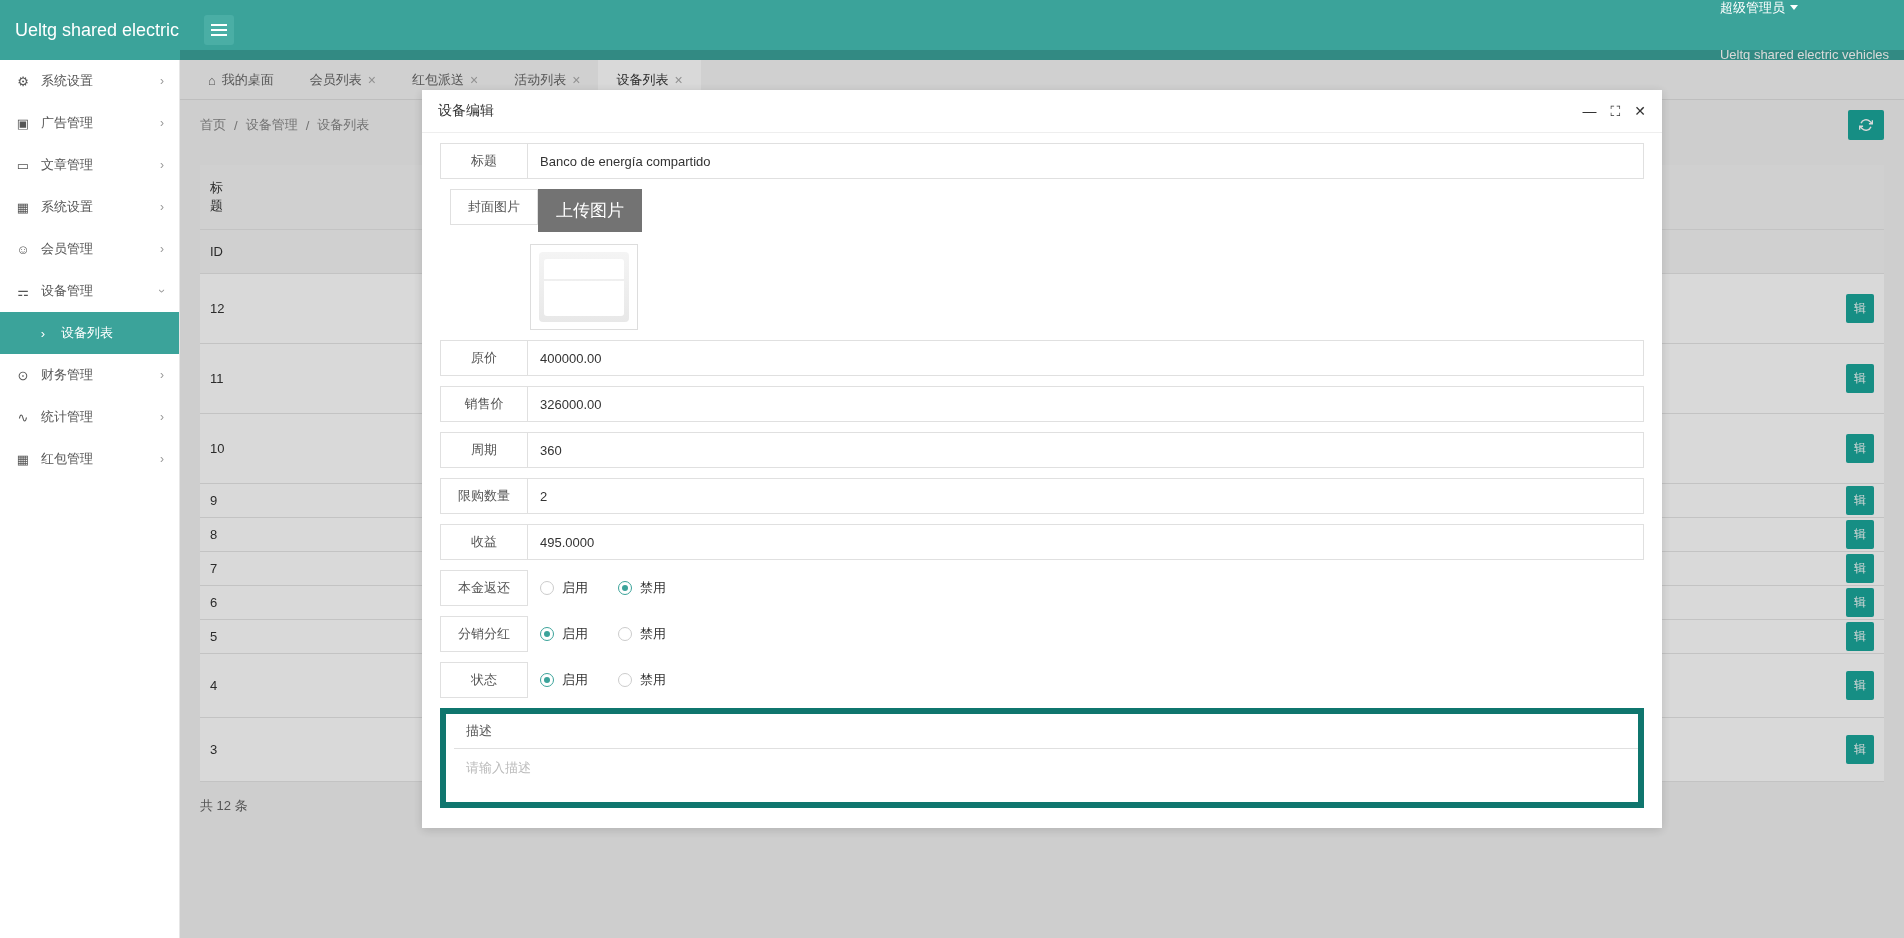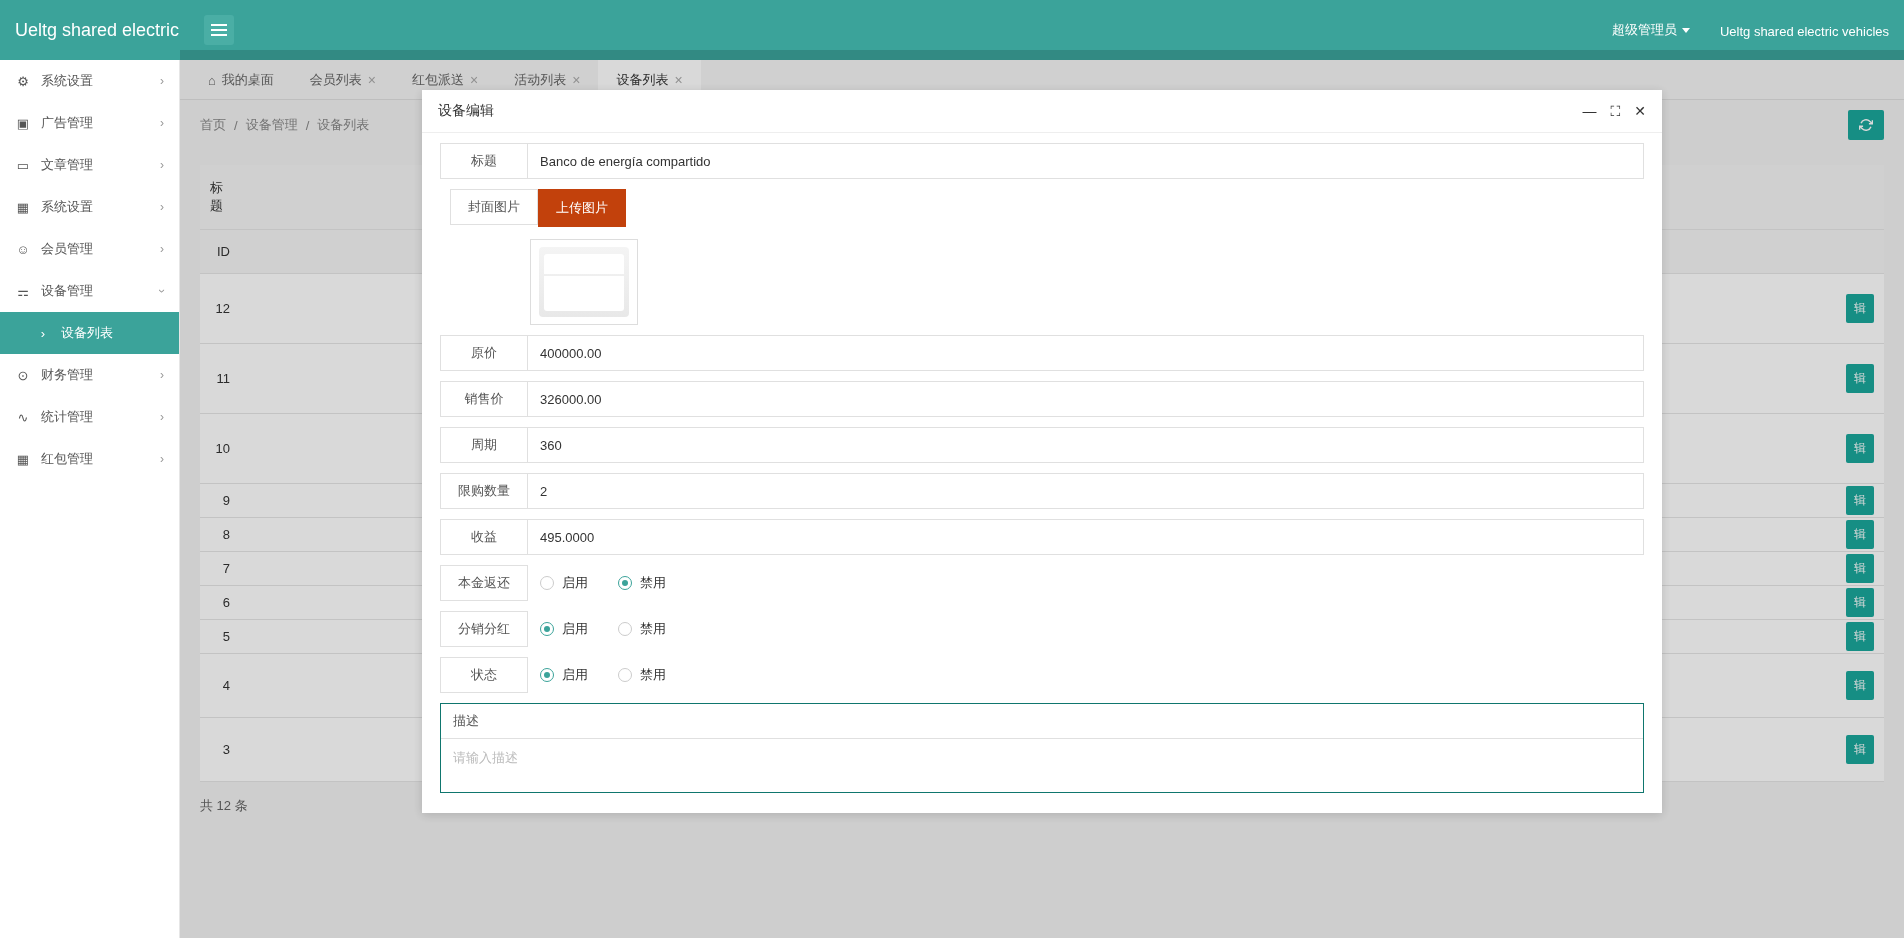--- a/index.html
+++ b/index.html
@@ -1,21 +1,21 @@
 <!DOCTYPE html>
 <html><head>
 <meta charset="utf-8">
 <style>
 * { box-sizing: border-box; margin: 0; padding: 0; }
 body { font-family: "Microsoft YaHei", Arial, sans-serif; font-size: 13px; color: #333; background: #f2f2f2; overflow: hidden; }
 .header { height: 60px; background: #3ba39a; color: #fff; display: flex; align-items: center; padding: 0 15px; }
 .header-title { font-size: 18px; font-weight: 400; }
 .menu-toggle { width: 30px; height: 30px; background: #4aaea5; border-radius: 3px; margin-left: 25px; display: flex; align-items: center; justify-content: center; cursor: pointer; }
 .menu-toggle svg { width: 16px; height: 12px; }
-.header-right { margin-left: auto; display: flex; align-items: flex-end; gap: 30px; font-size: 13px; }
+.header-right { margin-left: auto; display: flex; align-items: flex-start; gap: 30px; font-size: 13px; flex-direction: column; }
 .header-user { display: flex; align-items: center; gap: 5px; cursor: pointer; }
 .triangle-down { width: 0; height: 0; border-left: 4px solid transparent; border-right: 4px solid transparent; border-top: 5px solid #fff; }
 .container { display: flex; height: calc(100vh - 50px); }
 .sidebar { width: 180px; background: #fff; border-right: 1px solid #e6e6e6; overflow-y: auto; }
 .sidebar-item { display: flex; align-items: center; padding: 12px 15px; color: #555; cursor: pointer; position: relative; }
 .sidebar-item.active { background: #3ba39a; color: #fff; padding-left: 35px; }
 .sidebar-icon { width: 16px; height: 16px; margin-right: 10px; display: inline-flex; align-items: center; justify-content: center; }
 .sidebar-arrow { position: absolute; right: 15px; color: #999; font-size: 12px; }
 .main { flex: 1; display: flex; flex-direction: column; overflow: hidden; }
 .tabs { height: 40px; background: #f5f5f5; display: flex; align-items: flex-end; border-bottom: 1px solid #e0e0e0; padding-left: 10px; }
@@ -24,45 +24,45 @@
 .tab-close { color: #aaa; font-size: 14px; }
 .breadcrumb { padding: 10px 20px; color: #888; font-size: 13px; background: #f2f2f2; display: flex; align-items: center; gap: 8px; }
 .breadcrumb span { color: #888; }
 .refresh-btn { margin-left: auto; width: 36px; height: 30px; background: #1aa79c; color: #fff; border: none; border-radius: 2px; cursor: pointer; display: flex; align-items: center; justify-content: center; }
 .content { flex: 1; padding: 15px 20px; overflow: auto; }
 .table-bg { background: #fff; }
 .table-row { display: flex; border-bottom: 1px solid #e6e6e6; align-items: center; }
 .table-header { background: #f5f5f5; }
 .th, .td { padding: 14px 10px; font-size: 13px; }
 .th-title { width: 30px; }
-.th-id { width: 40px; text-align: right; }
+.th-id { width: 40px; text-align: left; }
 .action-btn { background: #1aa79c; color: #fff; border: none; padding: 6px 8px; border-radius: 2px; font-size: 12px; cursor: pointer; }
 .pagination { padding: 15px 0; color: #666; font-size: 13px; }
 .modal-overlay { position: fixed; top: 50px; left: 180px; right: 0; bottom: 0; background: rgba(0,0,0,0.15); display: flex; align-items: flex-start; justify-content: center; }
 .modal { width: 1240px; background: #fff; margin-top: 40px; max-height: calc(100vh - 110px); display: flex; flex-direction: column; box-shadow: 0 2px 10px rgba(0,0,0,0.15); }
 .modal-header { padding: 12px 16px; display: flex; align-items: center; border-bottom: 1px solid #eee; gap: 48px; }
 .modal-title { font-size: 14px; color: #333; }
 .modal-controls { margin-left: auto; display: flex; gap: 14px; }
 .modal-ctrl { cursor: pointer; color: #333; font-size: 14px; }
 .modal-body { flex: 1; overflow-y: auto; padding: 10px 18px 20px; }
 .form-row { display: flex; margin-bottom: 10px; }
 .form-label { width: 88px; min-height: 36px; background: #fff; border: 1px solid #e0e0e0; display: flex; align-items: center; justify-content: center; font-size: 13px; color: #555; }
 .form-input { flex: 1; border: 1px solid #e0e0e0; border-left: none; padding: 9px 12px; font-size: 13px; color: #333; outline: none; }
 .form-value-area { flex: 1; border: none; padding: 9px 12px; display: flex; align-items: center; gap: 30px; }
 .radio-group { display: flex; align-items: center; gap: 8px; cursor: pointer; justify-content: flex-end; }
 .radio-circle { width: 14px; height: 14px; border: 1px solid #ccc; border-radius: 50%; display: flex; align-items: center; justify-content: center; }
 .radio-circle.checked { border-color: #3ba39a; }
 .radio-circle.checked::after { content: ''; width: 6px; height: 6px; background: #3ba39a; border-radius: 50%; }
 .upload-row { display: flex; align-items: flex-start; margin-bottom: 10px; gap: 0; padding-left: 10px; }
-.upload-btn { background: #c2410c; color: #fff; border: none; padding: 10px 18px; font-size: 13px; cursor: pointer; }
+.upload-btn { background: #737373; color: #fff; border: none; padding: 10px 18px; font-size: 17px; cursor: pointer; }
 .thumb-box { width: 108px; height: 86px; border: 1px solid #ddd; margin-top: 12px; margin-left: 90px; padding: 4px; display: flex; align-items: center; justify-content: center; background: #fff; }
 .thumb-img { width: 90px; height: 70px; background: linear-gradient(#f4f4f4, #e8e8e8); border-radius: 4px; position: relative; display: flex; flex-direction: column; align-items: center; justify-content: center; }
 .thumb-img::before { content: ''; width: 80px; height: 20px; background: #fff; border-radius: 3px 3px 0 0; margin-bottom: 2px; }
 .thumb-img::after { content: ''; width: 80px; height: 35px; background: #fff; border-radius: 0 0 3px 3px; }
-.desc-box { border: 1px solid #0f766e; }
+.desc-box { border: 6px solid #0f766e; padding-left: 8px; }
 .desc-header { padding: 8px 12px; border-bottom: 1px solid #e0e0e0; font-size: 13px; color: #555; }
 .desc-textarea { width: 100%; border: none; padding: 10px 12px; font-size: 13px; resize: none; outline: none; min-height: 50px; }
 .desc-textarea::placeholder { color: #bbb; }
 .row-actions { margin-left: auto; padding-right: 10px; }
 </style>
 </head>
 <body>
 
 <div class="header">
   <div class="header-title">Ueltg shared electric</div>

